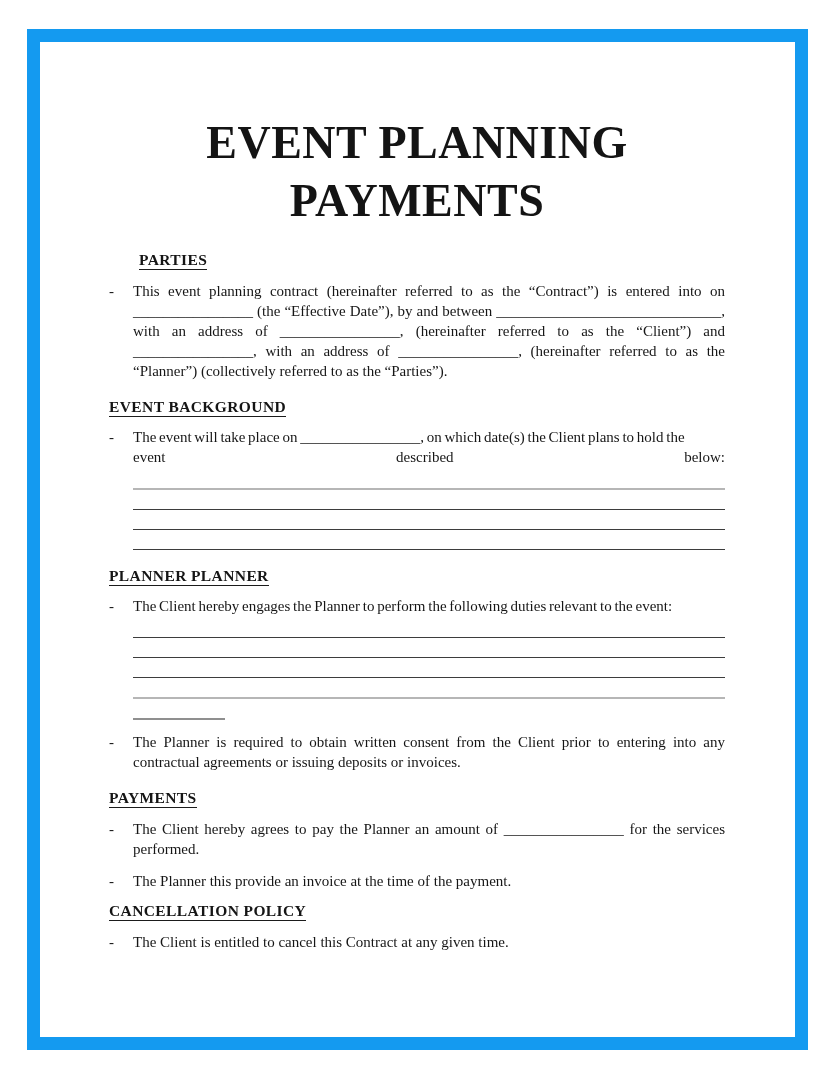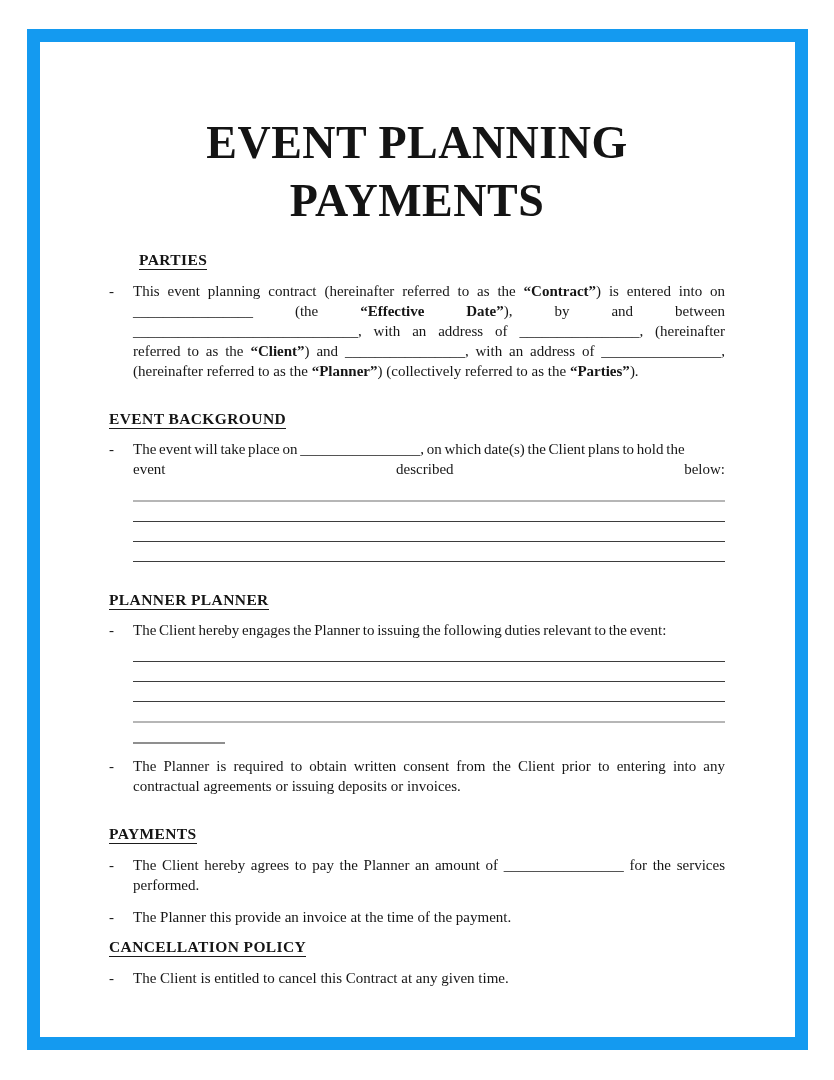--- a/index.html
+++ b/index.html
@@ -64,40 +64,40 @@
     line-height: 20px;
   }
   .bullet p {
     flex: 1;
     margin: 0;
     font-size: 15px;
     line-height: 20px;
     text-align: justify;
   }
   .tight { word-spacing: -1px; }
-  b { font-weight: 700; }
+  b { font-weight: 400; }
   .spread {
     display: flex;
     justify-content: space-between;
     margin: 0 0 2px 24px;
     font-size: 15px;
     line-height: 20px;
   }
   .lines { margin-left: 24px; }
   .row {
     height: 19px;
     border-bottom: 1px solid #3d3d3d;
   }
   .row.gray { border-bottom: 2px solid #b6b6b6; }
   .row.short {
     width: 92px;
     border-bottom: 2px solid #8f8f8f;
   }
   .mt20 { margin-top: 20px; margin-left: 30px; }
-  .mt16 { margin-top: 28px; }
+  .mt16 { margin-top: 16px; }
   .mt15 { margin-top: 10px; }
   .mt12 { margin-top: 12px; }
   .mt11 { margin-top: 11px; }
   .mt2  { margin-top: 2px; }
 </style>
 </head>
 <body>
 
 <div class="frame" style="border-color: rgb(20, 154, 240);">
   <div class="content">
@@ -131,21 +131,21 @@
         <div class="row"></div>
         <div class="row"></div>
         <div class="row"></div>
       </div>
     </section>
 
     <section>
       <h2 class="mt16"><span class="hu">PLANNER PLANNER</span></h2>
       <div class="bullet mt11">
         <span class="dash">-</span>
-        <p class="tight">The Client hereby engages the Planner to issuing the following duties relevant to the event:</p>
+        <p class="tight">The Client hereby engages the Planner to perform the following duties relevant to the event:</p>
       </div>
       <div class="lines mt2">
         <div class="row"></div>
         <div class="row"></div>
         <div class="row"></div>
         <div class="row gray"></div>
         <div class="row short"></div>
       </div>
       <div class="bullet mt12">
         <span class="dash">-</span>

